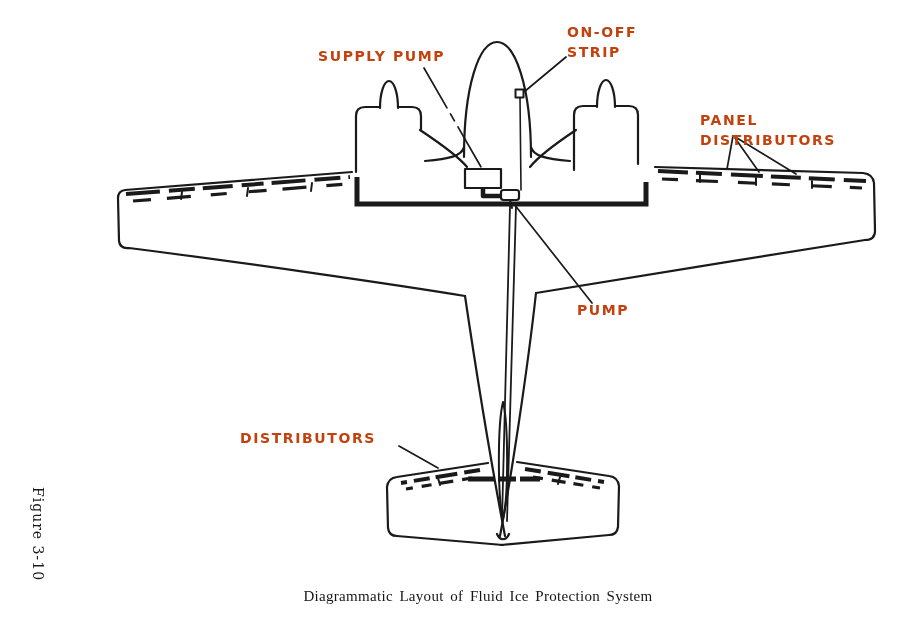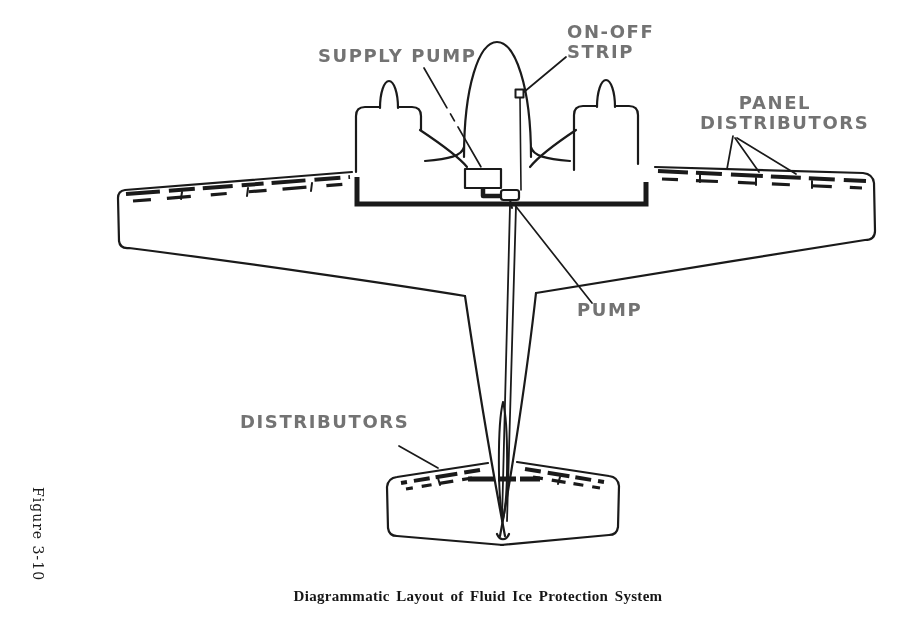--- a/index.html
+++ b/index.html
@@ -1,26 +1,26 @@
 <!DOCTYPE html>
 <html><head>
 <meta charset="utf-8">
 <style>
   html,body{margin:0;padding:0;background:#ffffff;}
   #page{position:relative;width:899px;height:629px;background:#ffffff;overflow:hidden;
         font-family:"DejaVu Sans","Liberation Sans",sans-serif;}
   #diagram-svg{position:absolute;left:0;top:0;}
-  .callout{position:absolute;font-size:18px;font-weight:600;letter-spacing:1.6px;
-           color:#737373;line-height:20px;white-space:nowrap;}
-  .callout.center{text-align:center;}
+  .callout{position:absolute;font-size:14px;font-weight:600;letter-spacing:1.6px;
+           color:#c2410c;line-height:20px;white-space:nowrap;}
+  .callout.center{margin-top:17px;}
   #figure-number{position:absolute;left:46px;top:487px;transform:rotate(90deg);
                  transform-origin:0 0;font-family:"DejaVu Serif","Liberation Serif",serif;
                  font-size:14px;color:#1a1a1a;letter-spacing:1px;white-space:nowrap;}
   #caption{position:absolute;left:243px;top:588px;width:470px;text-align:center;
-           font-family:"Liberation Serif","DejaVu Serif",serif;font-weight:bold;
+           font-family:"Liberation Serif","DejaVu Serif",serif;font-weight:normal;
            font-size:15px;color:#161616;letter-spacing:.3px;word-spacing:2.5px;white-space:nowrap;}
 </style>
 </head>
 <body>
 
 <div id="page">
 
   <svg id="diagram-svg" width="899" height="629" viewBox="0 0 899 629">
     <g fill="none" stroke="#1a1a1a" stroke-width="2.2" stroke-linecap="round" stroke-linejoin="round">
 

